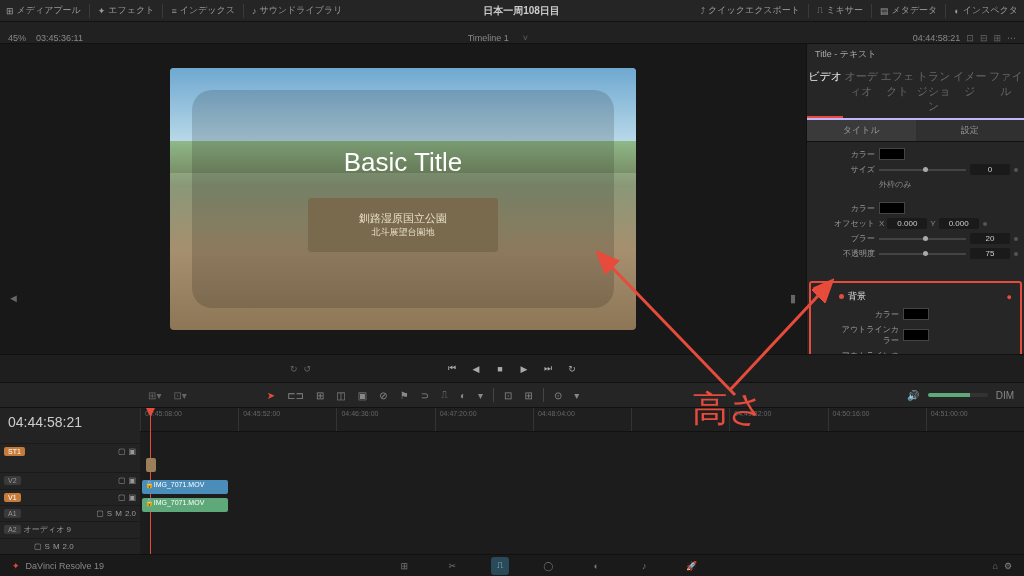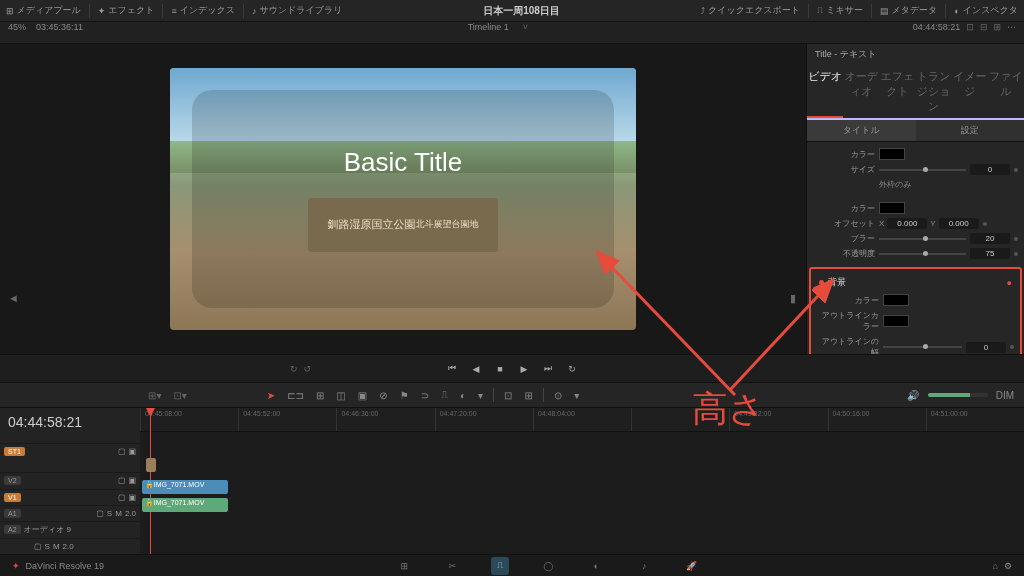--- a/index.html
+++ b/index.html
@@ -2,50 +2,50 @@
 <html><head>
 <meta charset="utf-8">
 <style>
 * { margin: 0; padding: 0; box-sizing: border-box; font-family: "Hiragino Sans", Arial, sans-serif; }
 body { background: #1a1a1a; color: #ccc; font-size: 9px; width: 1024px; height: 576px; overflow: hidden; }
 .topbar { height: 22px; background: #252525; display: flex; align-items: center; padding: 0 6px; gap: 8px; border-bottom: 1px solid #111; }
 .topbar .tb-item { display: flex; align-items: center; gap: 3px; cursor: pointer; font-size: 9px; color: #999; }
 .topbar .tb-sep { width: 1px; height: 14px; background: #3a3a3a; }
 .topbar .center { flex: 1; text-align: center; color: #ccc; font-size: 10px; font-weight: bold; }
 .topbar .right { display: flex; gap: 8px; }
-.subbar { height: 22px; background: #212121; display: flex; align-items: flex-start; padding: 0 8px; gap: 10px; font-size: 9px; color: #888; border-bottom: 1px solid #111; }
+.subbar { height: 22px; background: #212121; display: flex; align-items: flex-end; padding: 0 8px; gap: 10px; font-size: 9px; color: #888; border-bottom: 1px solid #111; }
 .subbar .sb-center { flex: 1; display: flex; justify-content: center; gap: 14px; }
 .subbar .sb-right { display: flex; gap: 6px; align-items: center; }
 .main { display: flex; height: 310px; background: #181818; }
 .viewer { flex: 1; display: flex; flex-direction: column; align-items: center; justify-content: center; position: relative; }
 .viewer-frame { width: 466px; height: 262px; background: linear-gradient(to bottom, #7fb4d8 0%, #a8d0e8 25%, #9abf8f 30%, #8a9878 45%, #a68f6e 70%, #8d7656 100%); border-radius: 4px; position: relative; overflow: hidden; display: flex; align-items: center; justify-content: center; }
 .viewer-overlay { position: absolute; top: 22px; left: 22px; right: 22px; bottom: 22px; background: rgba(0,0,0,0.15); border-radius: 20px; display: flex; flex-direction: column; align-items: center; justify-content: center; }
 .basic-title { color: #fff; font-size: 26px; font-weight: 500; margin-bottom: 20px; }
-.sign { width: 190px; height: 54px; background: #7a6a4d; border-radius: 3px; display: flex; flex-direction: row; align-items: center; justify-content: center; color: #e8e0c8; font-size: 10px; }
+.sign { width: 190px; height: 54px; background: #7a6a4d; border-radius: 3px; display: flex; flex-direction: column; align-items: center; justify-content: center; color: #e8e0c8; font-size: 10px; }
 .inspector { width: 218px; background: #262626; border-left: 1px solid #111; display: flex; flex-direction: column; }
 .insp-head { padding: 4px 8px; font-size: 9px; color: #aaa; }
 .insp-tabs { display: flex; border-bottom: 2px solid #c4b5fd; font-size: 11px; color: #666; }
 .insp-tab { flex: 1; text-align: center; padding: 4px 1px; }
 .insp-tab.active { color: #eee; border-bottom: 2px solid #e64b3c; }
 .insp-subtab { display: flex; font-size: 9px; color: #999; border-bottom: 1px solid #111; }
 .insp-subtab div { flex: 1; text-align: center; padding: 4px; background: #303030; }
 .insp-subtab div.active { background: #3a3a3a; }
 .insp-body { flex: 1; overflow: hidden; font-size: 9px; }
 .section { padding: 4px 0; }
 .sec-head { padding: 3px 8px; color: #ddd; font-size: 9px; display: flex; align-items: center; gap: 4px; }
 .sec-head .dot { width: 5px; height: 5px; background: #e64b3c; border-radius: 50%; }
 .prop-row { display: flex; align-items: center; padding: 2px 6px; gap: 4px; }
 .prop-label { width: 62px; text-align: right; color: #999; font-size: 8px; }
 .prop-swatch { width: 26px; height: 12px; background: #000; border: 1px solid #444; }
 .prop-slider { flex: 1; height: 2px; background: #444; position: relative; }
 .prop-slider::after { content: ""; position: absolute; width: 5px; height: 5px; background: #aaa; border-radius: 50%; top: -2px; left: 50%; }
 .prop-val { width: 40px; background: #1a1a1a; color: #ccc; text-align: center; font-size: 8px; padding: 1px; border-radius: 2px; }
 .prop-dot { width: 4px; height: 4px; border-radius: 50%; background: #555; }
 .xy { display: flex; gap: 3px; align-items: center; font-size: 8px; color: #888; }
-.highlight-box { border: 2px solid #e64b3c; margin: 2px 2px; border-radius: 3px; }
+.highlight-box { border: 2px solid #e64b3c; margin: 16px 2px; border-radius: 3px; padding-left: 20px; }
 .transport { height: 28px; background: #1e1e1e; display: flex; align-items: center; justify-content: center; gap: 10px; border-top: 1px solid #111; }
 .transport .btn { width: 14px; height: 14px; color: #aaa; cursor: pointer; display: flex; align-items: center; justify-content: center; }
 .toolbar { height: 26px; background: #252525; display: flex; align-items: center; gap: 8px; padding: 0 10px; border-top: 1px solid #111; border-bottom: 1px solid #111; font-size: 10px; color: #888; }
 .toolbar .spacer { flex: 1; }
 .toolbar .tool { cursor: pointer; padding: 2px; }
 .timeline { height: 146px; background: #1c1c1c; display: flex; }
 .tl-left { width: 140px; background: #232323; display: flex; flex-direction: column; }
 .tc-big { color: #ccc; font-size: 14px; padding: 6px 8px; }
 .track-row { height: 18px; display: flex; align-items: center; padding: 0 4px; gap: 3px; border-top: 1px solid #1a1a1a; font-size: 8px; color: #999; }
 .track-badge { padding: 1px 4px; background: #3a3a3a; border-radius: 2px; font-size: 7px; }

